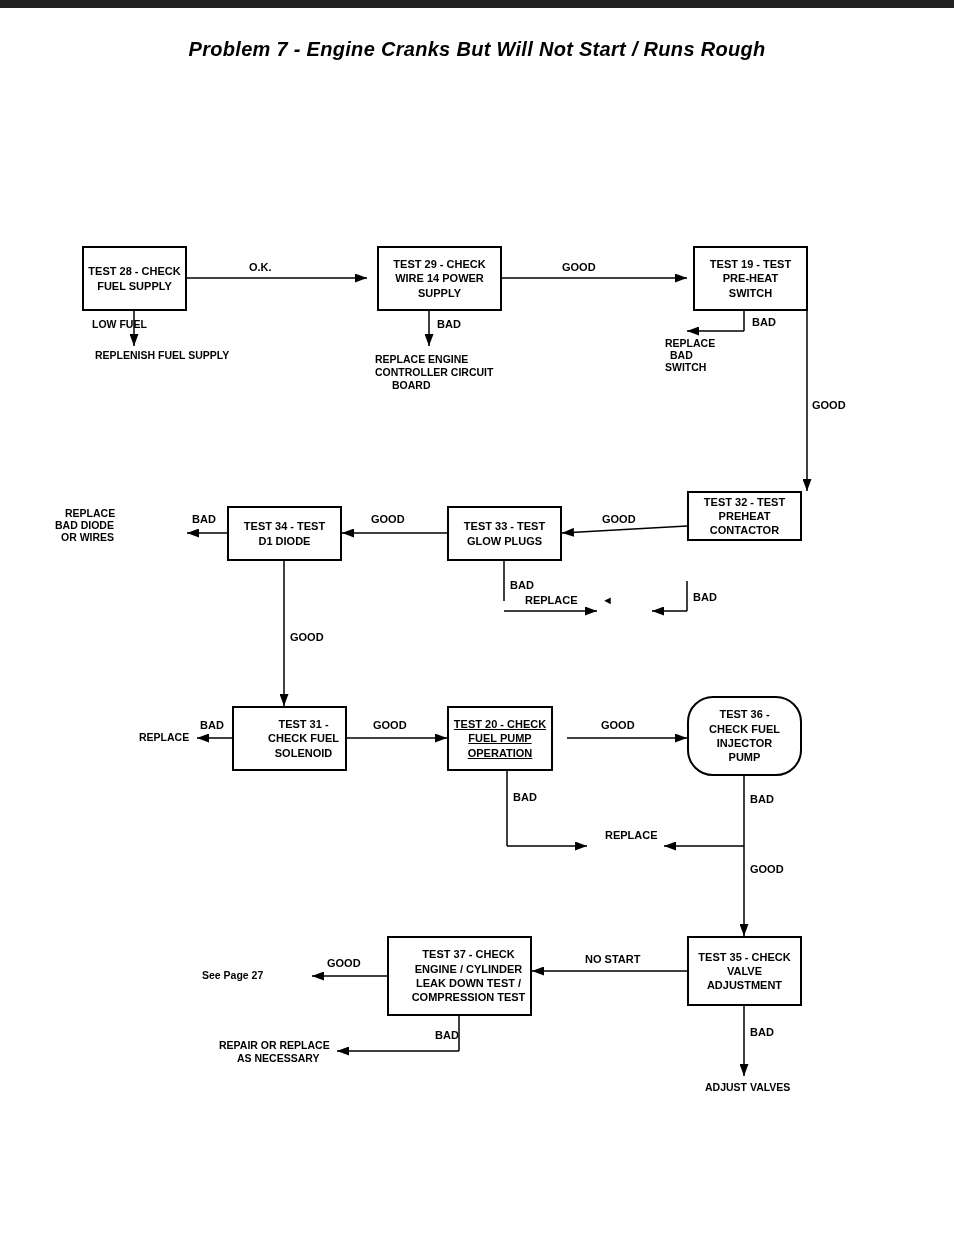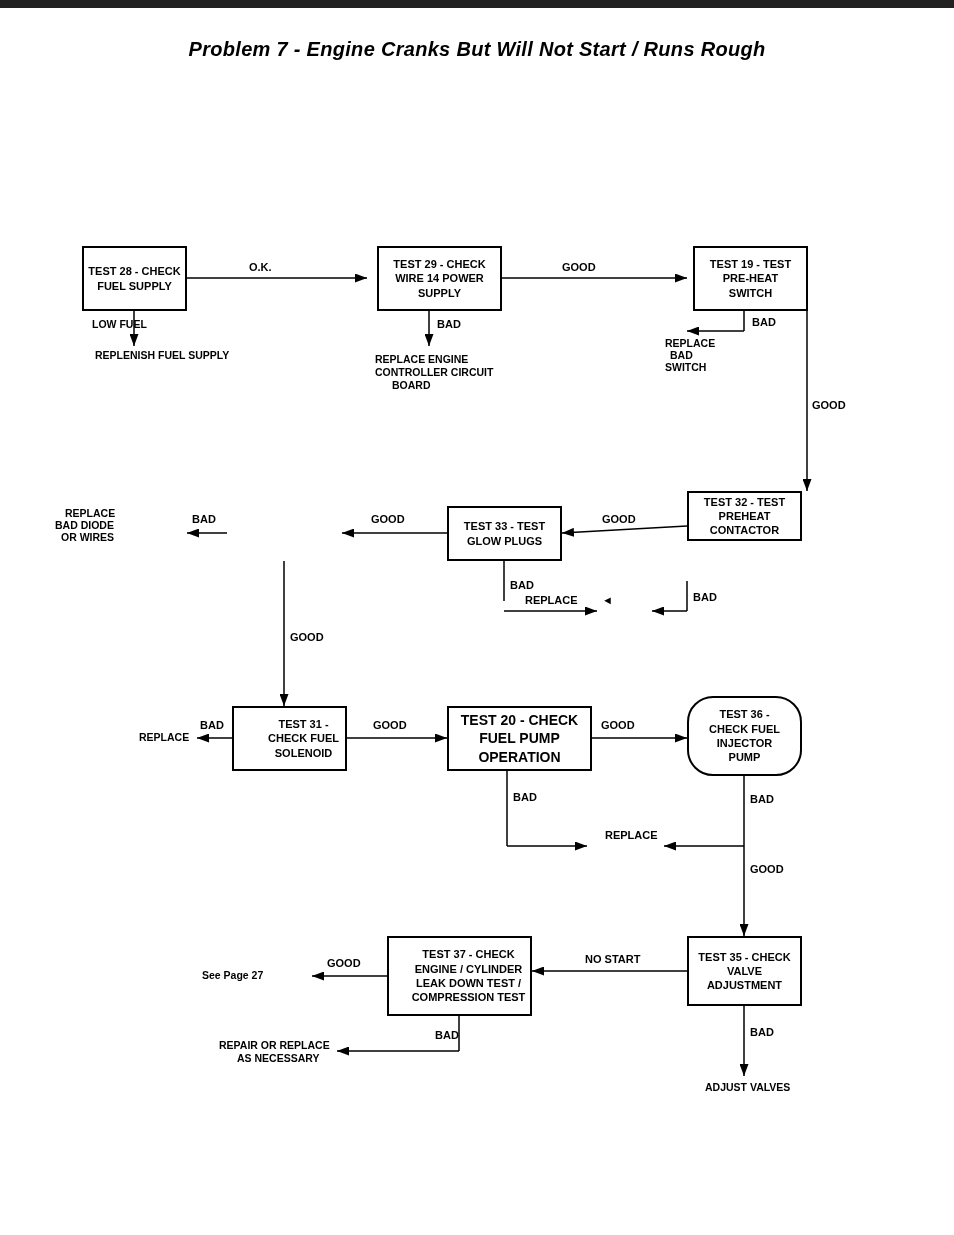--- a/index.html
+++ b/index.html
@@ -188,34 +188,37 @@
   </div>
 
   <div class="box" style="left:340px; top:155px; width:125px; height:65px; font-size:11px;margin-left:10px;">
     <span>TEST 29 - CHECK<br>WIRE 14 POWER<br>SUPPLY</span>
   </div>
 
   <div class="box" style="left:660px; top:155px; width:115px; height:65px; font-size:11px;margin-left:6px;">
     <span>TEST 19 - TEST<br>PRE-HEAT<br>SWITCH</span>
   </div>
 
+  <div class="box" style="left:200px; top:415px; width:115px; height:55px; font-size:11px;">
+    <span>TEST 34 - TEST<br>D1 DIODE</span>
+  </div>
 
   <div class="box" style="left:420px; top:415px; width:115px; height:55px; font-size:11px;">
     <span>TEST 33 - TEST<br>GLOW PLUGS</span>
   </div>
 
   <div class="box" style="left:660px; top:400px; width:115px; height:50px; font-size:11px;">
     <span>TEST 32 - TEST<br>PREHEAT<br>CONTACTOR</span>
   </div>
 
   <div class="box" style="left:205px; top:615px; width:115px; height:65px; font-size:11px;padding-left:32px;">
     <span>TEST 31 -<br>CHECK FUEL<br>SOLENOID</span>
   </div>
 
-  <div class="box" style="left:420px; top:615px; width:145px; height:65px; font-size:14px;">
+  <div class="box" style="left:420px; top:615px; width:106px; height:65px; font-size:11px;text-decoration:underline;">
     <span>TEST 20 - CHECK<br>FUEL PUMP<br>OPERATION</span>
   </div>
 
   <div class="box" style="left:660px; top:605px; width:115px; height:80px; font-size:11px;border-radius:26px;">
     <span>TEST 36 -<br>CHECK FUEL<br>INJECTOR<br>PUMP</span>
   </div>
 
   <div class="box" style="left:360px; top:845px; width:145px; height:80px; font-size:11px;padding-left:22px;">
     <span>TEST 37 - CHECK<br>ENGINE / CYLINDER<br>LEAK DOWN TEST /<br>COMPRESSION TEST</span>
   </div>

